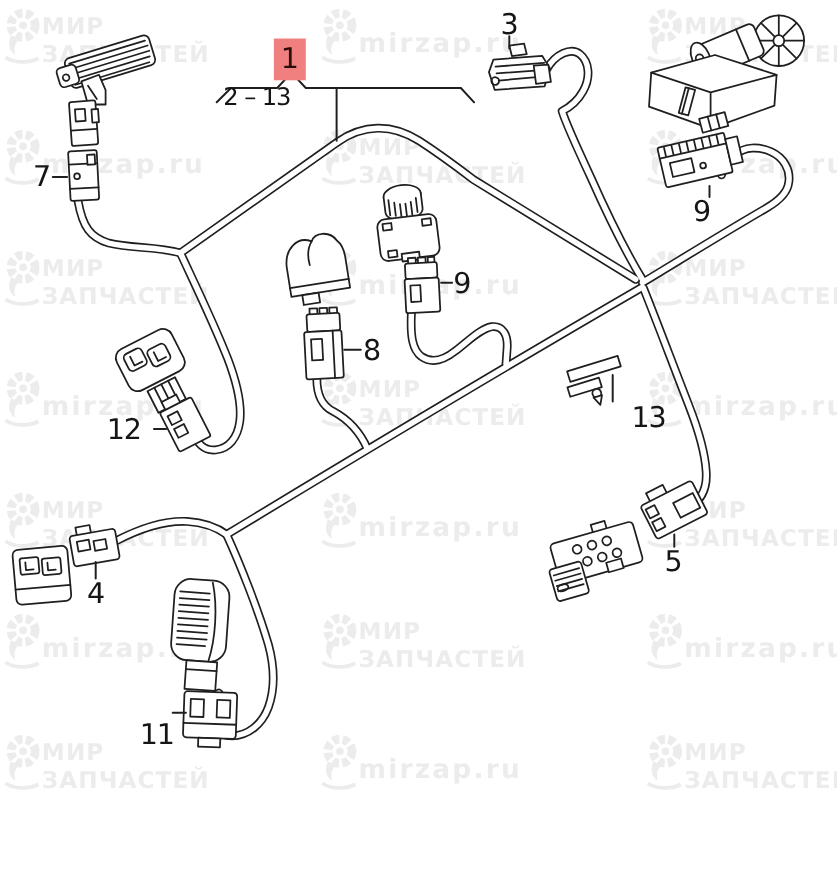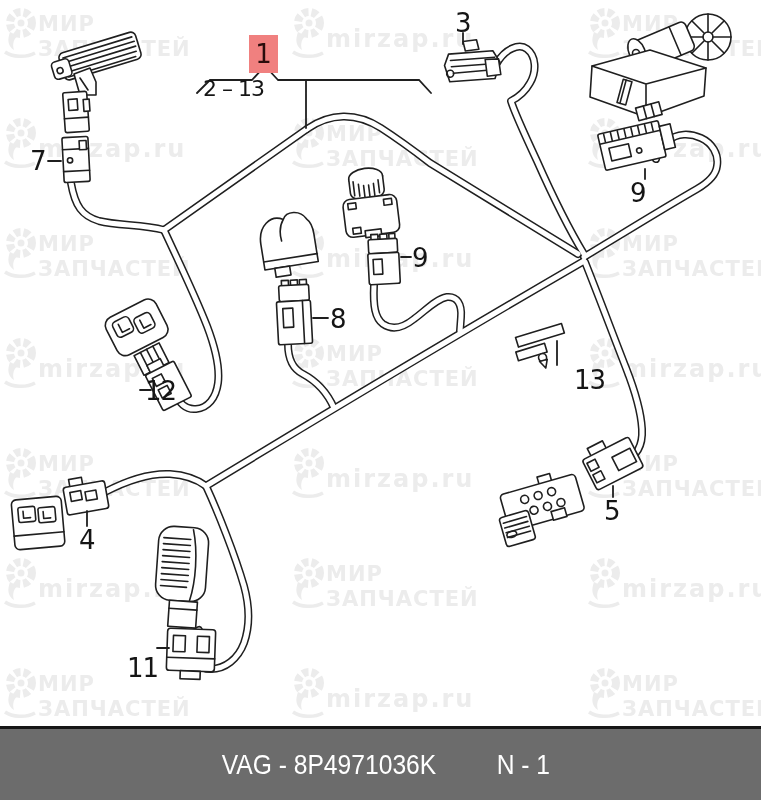--- a/index.html
+++ b/index.html
@@ -519,25 +519,21 @@
     <div class="labels">
       <div class="highlight">
         <span>1</span>
       </div>
       <div class="callout small" style="left:203px;top:78px;text-align:center;">2 – 13</div>
       <div class="callout" style="left:455px;top:10px;">3</div>
       <div class="callout" style="left:30px;top:148px;">7</div>
       <div class="callout" style="left:630px;top:180px;">9</div>
       <div class="callout" style="left:412px;top:245px;">9</div>
       <div class="callout" style="left:330px;top:306px;">8</div>
-      <div class="callout" style="left:97px;top:378px;margin-left:48px;">12</div>
+      <div class="callout" style="left:97px;top:378px;">12</div>
       <div class="callout" style="left:542px;top:367px;margin-left:32px;">13</div>
       <div class="callout" style="left:79px;top:527px;">4</div>
       <div class="callout" style="left:604px;top:498px;">5</div>
       <div class="callout" style="left:127px;top:655px;">11</div>
     </div>
   </div>
 
-  <div class="footer">
-    <span>VAG - 8P4971036K</span>
-    <span>N - 1</span>
-  </div>
 </div>
 
 </body></html>

